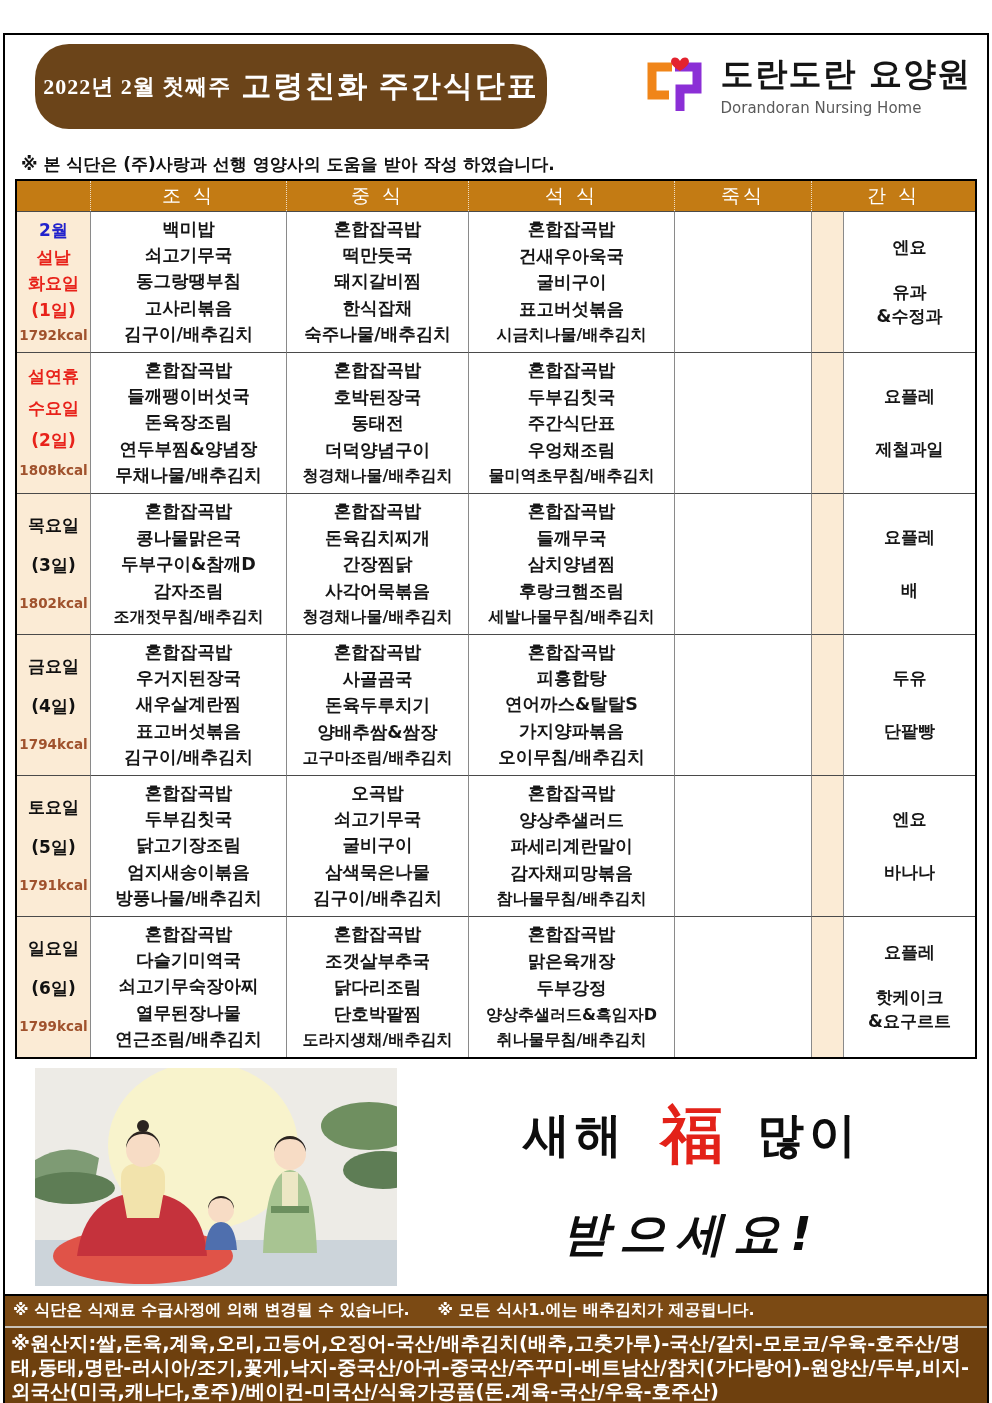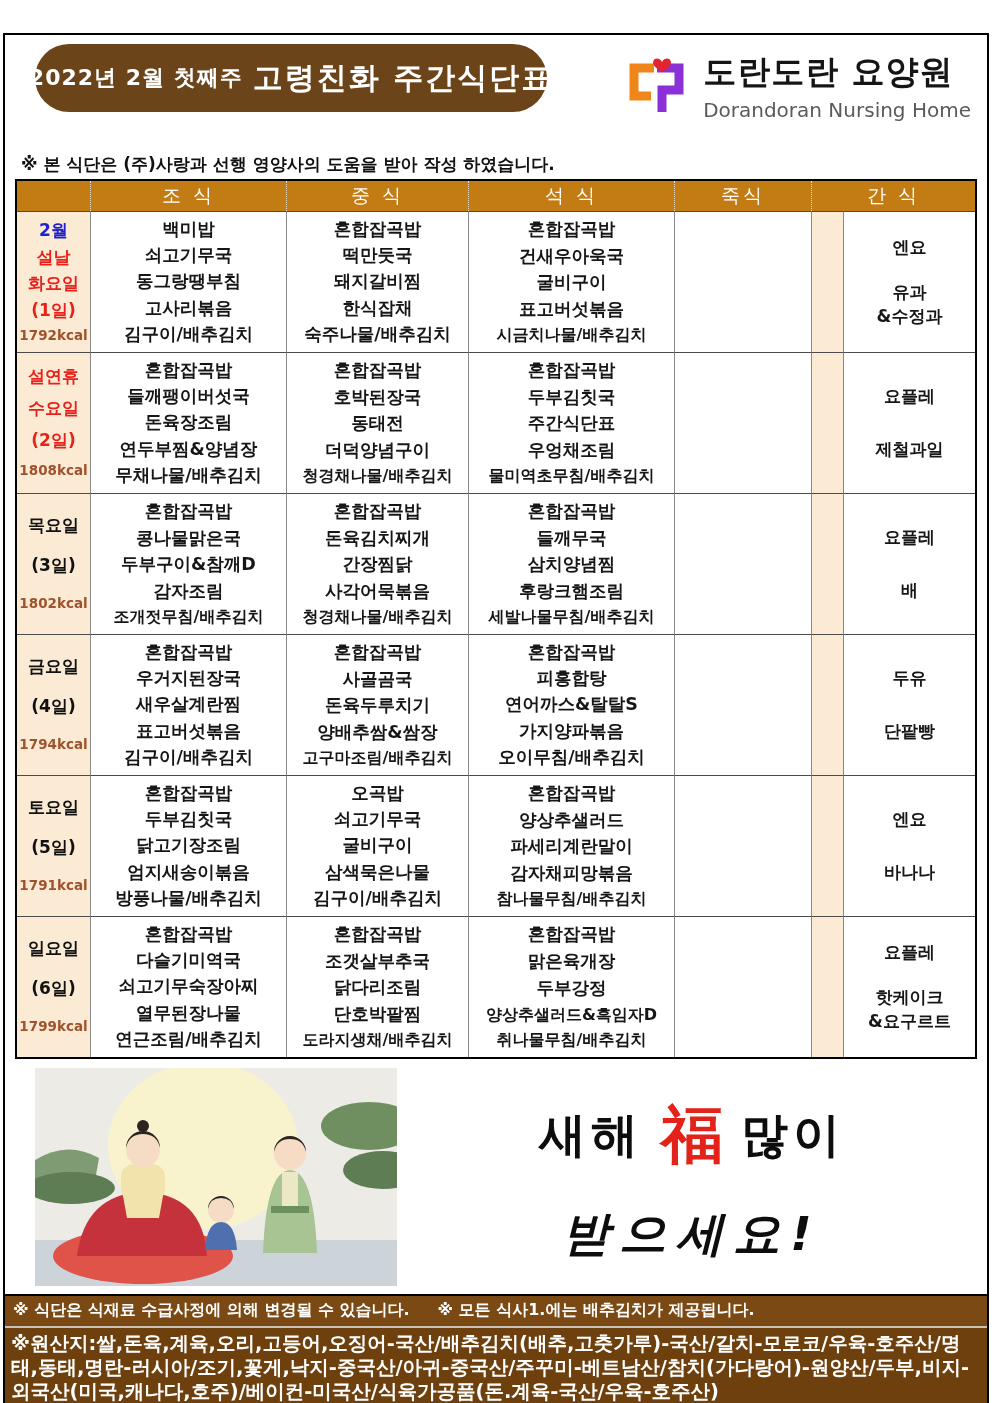--- a/index.html
+++ b/index.html
@@ -8,29 +8,29 @@
     --red:#e8221a; --blue:#2222cc; --kcal:#a0522d; --hanja-red:#e32219;
   }
   *{margin:0;padding:0;box-sizing:border-box;}
   html,body{background:#fff;}
   body{width:992px;height:1403px;position:relative;overflow:hidden;
        font-family:"DejaVu Sans","Liberation Sans",sans-serif;color:#111;}
   .document{position:absolute;left:3px;right:3px;top:33px;border:2px solid #000;background:#fff;}
 
   
   .masthead{height:118px;display:flex;align-items:flex-start;padding:6px 14px 0 30px;}
-  .title-box{margin-top:3px;width:512px;height:68px;background:var(--title-bg);
+  .title-box{margin-top:3px;width:512px;height:85px;background:var(--title-bg);
              border-radius:34px;display:flex;align-items:center;justify-content:center;
-             gap:10px;color:#fff;white-space:nowrap;}
+             gap:10px;color:#fff;white-space:nowrap;font-family:Liberation Serif, serif;}
   .title-week{font-size:22px;font-weight:bold;letter-spacing:1px;}
   .title-main{font-size:30px;font-weight:bold;letter-spacing:2px;}
   .logo{margin-left:auto;display:flex;align-items:center;gap:12px;margin-top:14px;margin-right:2px;}
   .logo-text{display:flex;flex-direction:column;line-height:1.05;}
   .logo-ko{font-size:33px;font-weight:bold;letter-spacing:1px;color:#151515;}
-  .logo-en{font-size:20px;color:#5a5a5a;margin-top:10px;}
+  .logo-en{font-size:15px;color:#5a5a5a;margin-top:10px;}
   .note{padding:0 0 2px 16px;font-size:17px;font-weight:bold;height:26px;}
 
   
   .menu-table{width:962px;margin:0 auto;border:2px solid #000;}
   .grid-row{display:grid;grid-template-columns:74px 196px 182px 206px 137px 32px 131px;}
   .header-row{background:var(--header-bg);height:30px;}
   .hcell{display:flex;align-items:center;justify-content:center;color:#fff;
          font-size:19px;font-weight:normal;letter-spacing:3px;
          border-right:1px dotted rgba(255,255,255,.75);}
   .hcell:last-child{border-right:none;}
@@ -47,21 +47,21 @@
   .menu-line{font-size:17.5px;font-weight:bold;line-height:1;white-space:nowrap;color:#161616;}
   .strip-cell{background:var(--day-bg);}
   .snack-cell .menu-line{font-size:17px;}
   .snack-group{display:flex;flex-direction:column;gap:7px;align-items:center;}
 
   
   .greeting{height:235px;display:flex;align-items:center;}
   .illustration{margin-left:30px;flex:0 0 362px;}
   .greeting-text{flex:1;display:flex;flex-direction:column;align-items:center;
                  gap:26px;margin-top:6px;}
-  .greet-line1{display:flex;align-items:center;gap:18px;}
+  .greet-line1{display:flex;align-items:center;gap:34px;}
   .greet-word{font-size:47px;font-weight:bold;letter-spacing:5px;color:#0d0d0d;}
   .greet-hanja{font-size:62px;font-weight:bold;color:var(--hanja-red);
                font-family:"DejaVu Serif","Liberation Serif",serif;}
   .greet-line2{font-size:47px;font-weight:bold;letter-spacing:10px;color:#0d0d0d;font-style:italic;}
 
   
   .notice-bar{border-top:2px solid #000;background:var(--notice-bg);color:#fff;
               font-size:16px;font-weight:bold;padding:4px 6px 5px 8px;white-space:pre-wrap;}
   .origin-bar{border-top:2px solid #c9c2b8;background:var(--origin-bg);color:#fff;
               font-size:19.5px;font-weight:bold;line-height:1.22;

